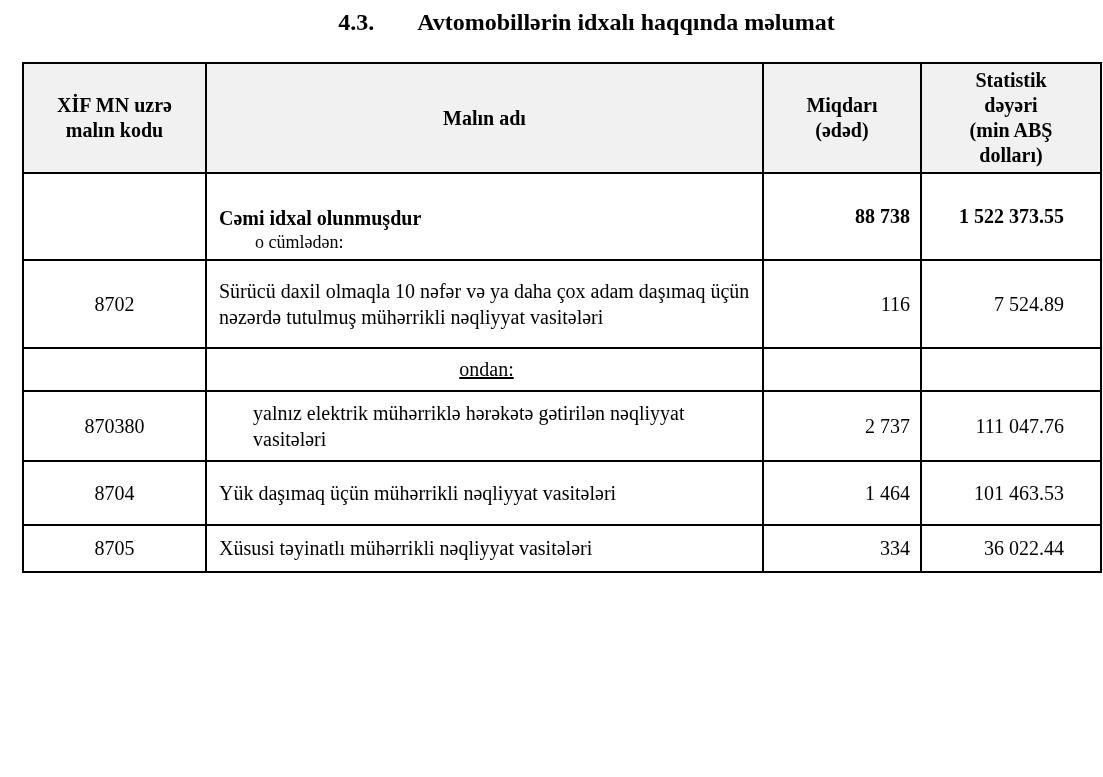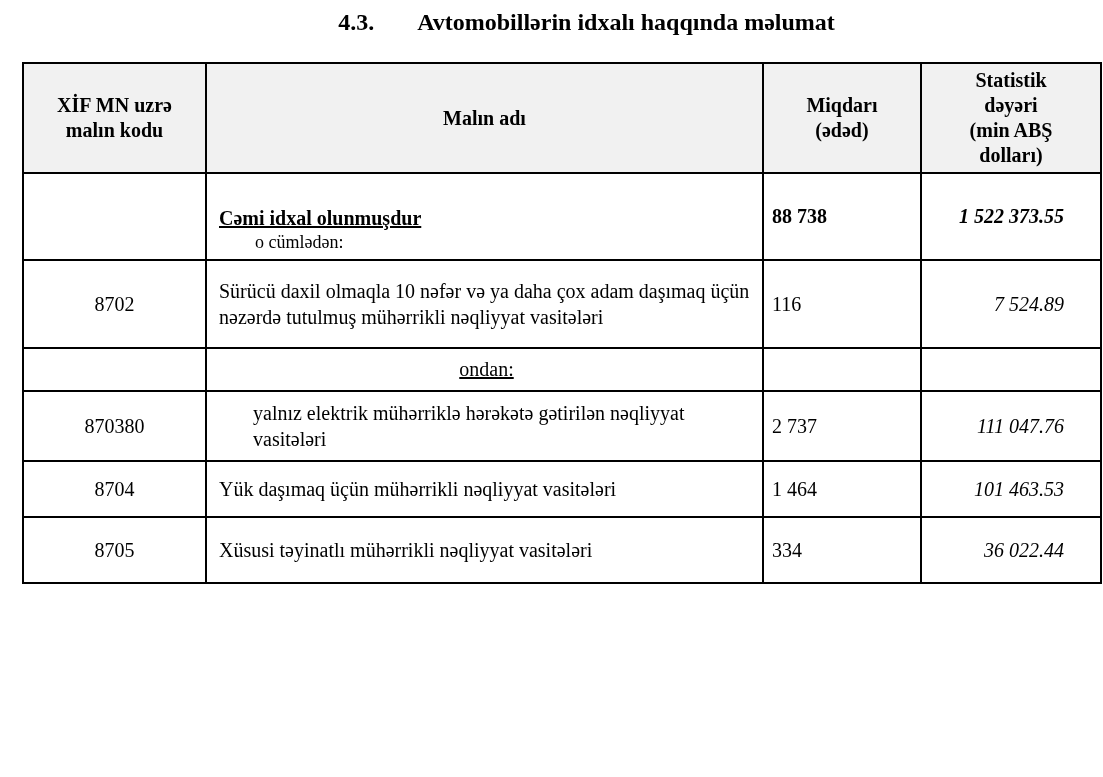--- a/index.html
+++ b/index.html
@@ -53,26 +53,26 @@
     line-height: 1.35;
     margin-left: 20px;
   }
   td.cell-name {
     text-align: left;
     padding-left: 12px;
     line-height: 1.33;
   }
   td.cell-name.indent { padding-left: 46px; }
   td.cell-name.center-text { text-align: center; text-decoration: underline; }
-  td.cell-qty { padding-right: 38px; }
-  td.cell-value { text-align: right; padding-right: 36px; font-style: italic; }
+  td.cell-qty { text-align: right; padding-right: 10px; }
+  td.cell-value { text-align: right; padding-right: 36px; }
   tr.row-total td.cell-qty,
   tr.row-total td.cell-value { font-weight: bold; }
   .total-name-block { padding-left: 36px; }
-  .total-line1 { display: block; font-weight: bold; text-decoration: underline; }
+  .total-line1 { display: block; font-weight: bold; }
   .total-line2 {
     display: block;
     font-size: 18px;
     padding-left: 36px;
   }
 </style>
 </head>
 <body>
 
 <div class="doc-title">
@@ -122,26 +122,26 @@
       <td class="cell-name center-text">ondan:</td>
       <td class="cell-qty"></td>
       <td class="cell-value"></td>
     </tr>
     <tr style="height:70px">
       <td class="cell-code">870380</td>
       <td class="cell-name indent">yalnız elektrik mühərriklə hərəkətə gətirilən nəqliyyat vasitələri</td>
       <td class="cell-qty">2 737</td>
       <td class="cell-value">111 047.76</td>
     </tr>
-    <tr style="height:56px">
+    <tr style="height:64px">
       <td class="cell-code">8704</td>
       <td class="cell-name">Yük daşımaq üçün mühərrikli nəqliyyat vasitələri</td>
       <td class="cell-qty">1 464</td>
       <td class="cell-value">101 463.53</td>
     </tr>
-    <tr style="height:66px">
+    <tr style="height:47px">
       <td class="cell-code">8705</td>
       <td class="cell-name">Xüsusi təyinatlı mühərrikli nəqliyyat vasitələri</td>
       <td class="cell-qty">334</td>
       <td class="cell-value">36 022.44</td>
     </tr>
   </tbody>
 </table>
 
 </body></html>

